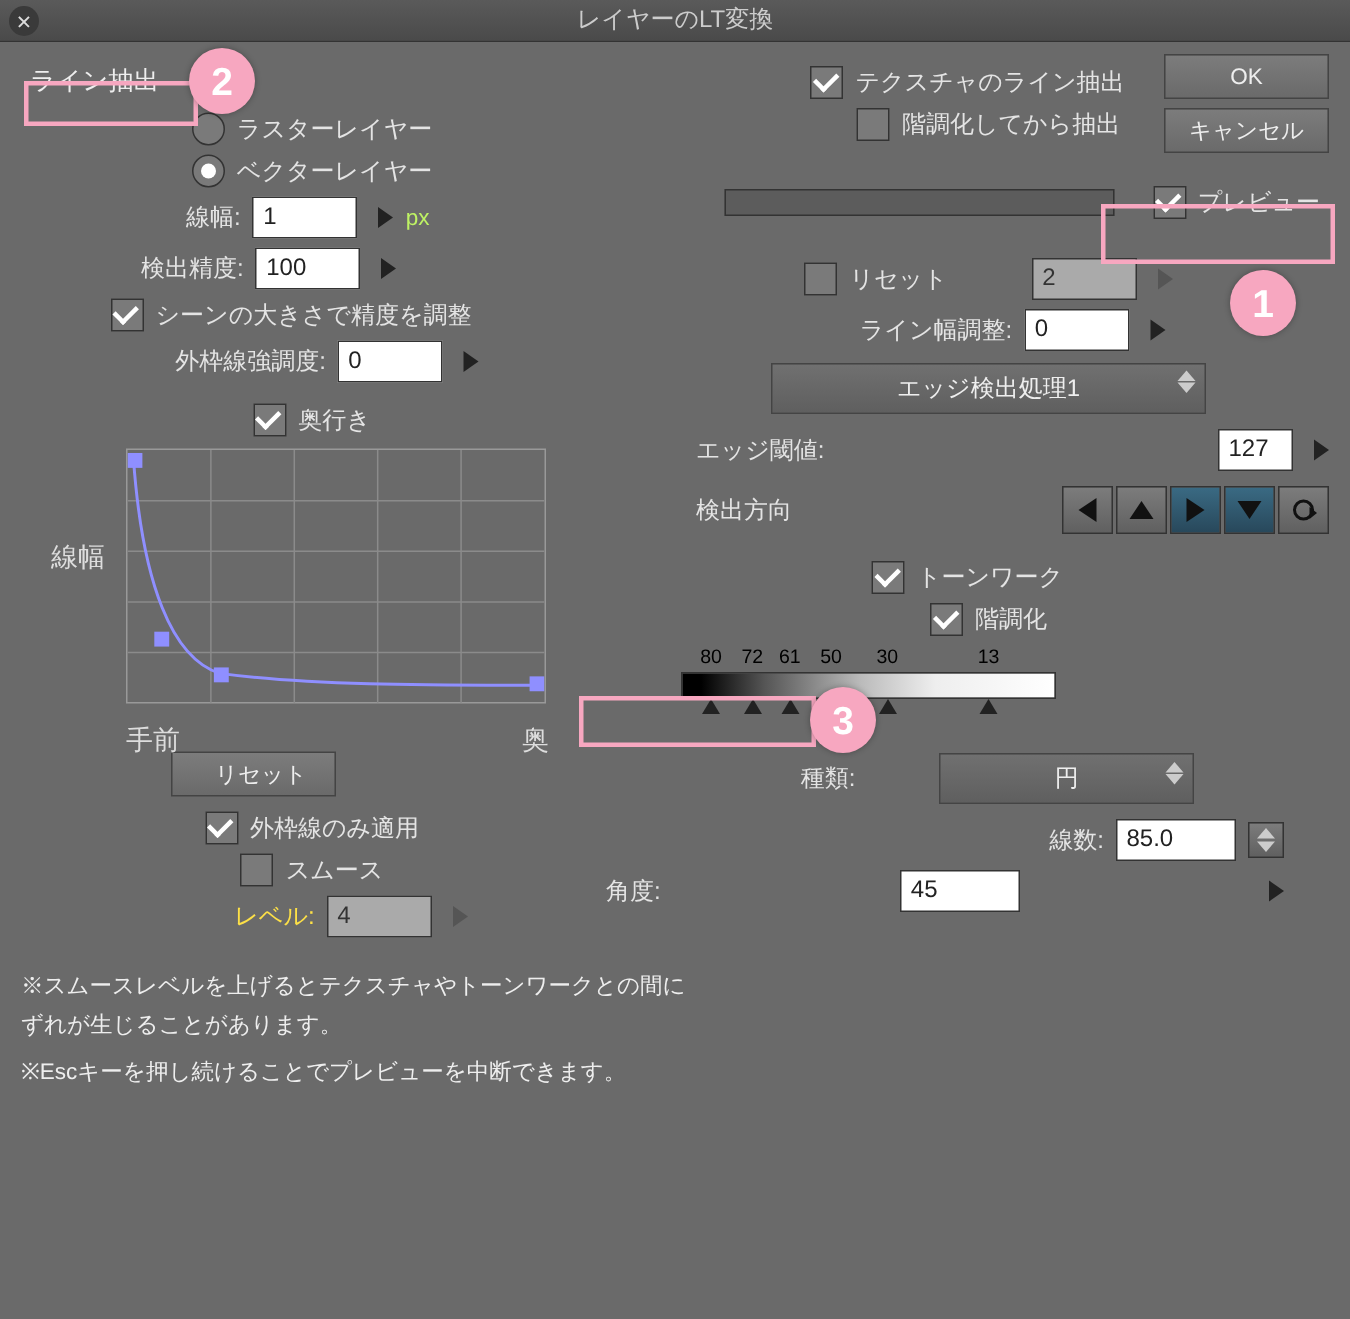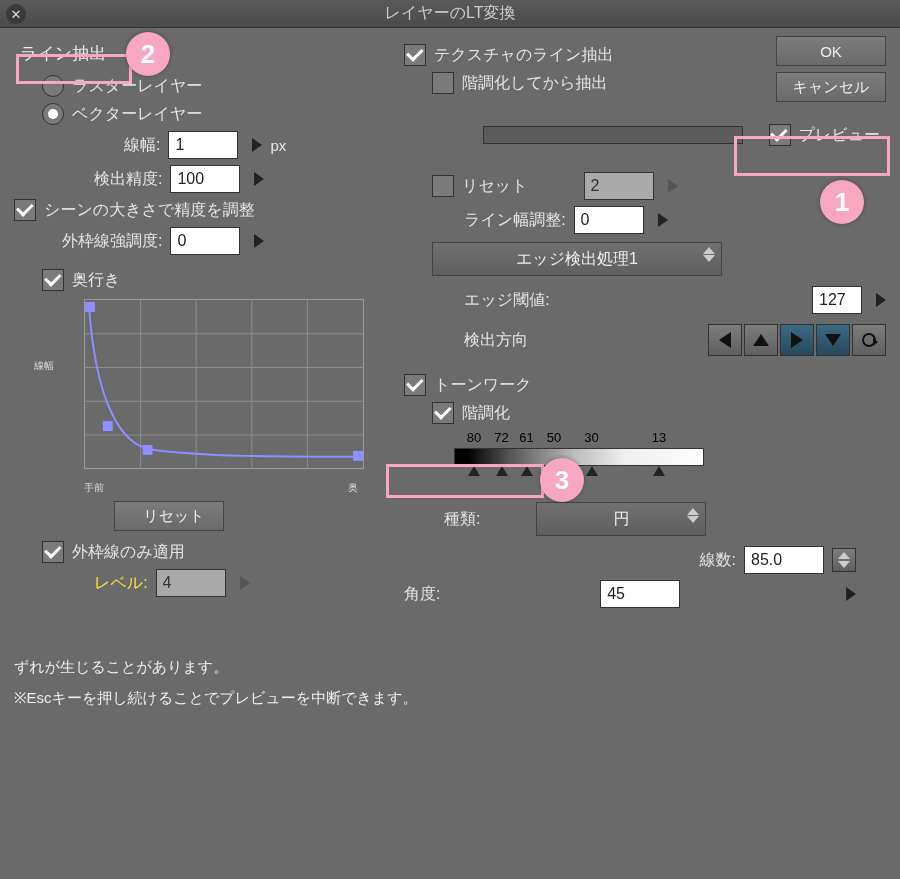--- a/index.html
+++ b/index.html
@@ -29,29 +29,29 @@
     width:20px;height:20px;border-radius:50%;
     background:#3a3a3a;color:#ddd;
     display:flex;align-items:center;justify-content:center;
     font-size:13px;
     cursor:pointer;
   }
   .content { padding:10px 14px; position:relative; }
   .columns { display:flex; gap:30px; }
   .col-left { flex:0 0 360px; }
   .col-right { flex:1; position:relative; }
-  .row { display:flex; align-items:center; margin:6px 0; gap:8px; }
+  .row { display:flex; align-items:center; margin:6px 0; gap:8px;justify-content:center; }
   .lbl { color:#e4e4e4; font-size:16px; }
   .section-title { font-size:17px; color:#eee; padding:4px 6px; }
   .input-num {
     width:70px; height:28px; background:#fff; color:#222;
     border:1px solid #333; padding:2px 6px; font-size:16px;
   }
   .input-num.dim { background:#aaa; color:#333; }
-  .unit { color:#e5e5e5; font-size:15px; }
+  .unit { color:#bef264; font-size:15px; }
   .chk {
     width:22px;height:22px;border:1px solid #333;
     background:#7a7a7a; display:inline-flex;
     align-items:center;justify-content:center;
     flex-shrink:0;
   }
   .chk.on::after{
     content:""; width:12px;height:7px;
     border-left:3px solid #fff;border-bottom:3px solid #fff;
     transform:rotate(-45deg) translate(1px,-2px);
@@ -74,21 +74,21 @@
   }
   .indent1 { padding-left:28px; }
   .graph-box {
     width:280px;height:170px;
     border:1px solid #999;
     background:transparent;
     position:relative;
     margin-left:70px;
   }
   .graph-box svg{position:absolute;inset:0;}
-  .axis-lbl { position:absolute; font-size:10px; color:#ddd;}
+  .axis-lbl { position:absolute; font-size:18px; color:#ddd;}
   .reset-btn { margin-left:100px; margin-top:6px;padding-left:10px;}
   .dropdown {
     background:linear-gradient(#707070,#5f5f5f);
     border:1px solid #444; height:34px;
     display:flex;align-items:center;justify-content:center;
     color:#eee;font-size:16px; position:relative;
     min-width:290px;
   }
   .dropdown .stepper, .stepper {
     position:absolute;right:6px;top:4px;
@@ -232,20 +232,24 @@
         <span class="axis-lbl" style="left:334px;top:182px;">奥</span>
       </div>
 
       <div style="height:26px;"></div>
       <div class="btn reset-btn">リセット</div>
 
       <div class="row indent1" style="margin-top:10px;">
         <span class="chk on"></span>
         <span class="lbl">外枠線のみ適用</span>
       </div>
+      <div class="row indent1">
+        <span class="chk"></span>
+        <span class="lbl">スムース</span>
+      </div>
       <div class="row" style="padding-left:80px;">
         <span class="lbl" style="color:#fde047">レベル:</span>
         <input class="input-num dim" value="4" style="">
         <span class="spin-tri-right" style="border-left-color:#555"></span>
       </div>
     </div>
 
     <div class="col-right">
 
       <div style="position:absolute;right:0;top:-2px;display:flex;flex-direction:column;gap:6px;">
@@ -374,21 +378,21 @@
       <div class="row" style="justify-content:space-between;padding-right:30px;">
         <span class="lbl">角度:</span>
         <input class="input-num" style="width: 80px;" value="45">
         <span class="spin-tri-right"></span>
       </div>
 
     </div>
   </div>
 
   <div class="notes">
-    <div class="note-row"><br><span>ずれが生じることがあります。</span></div>
+    <div class="note-row"><span>※スムースレベルを上げるとテクスチャやトーンワークとの間に</span><br><span>ずれが生じることがあります。</span></div>
     <div class="note-row">※Escキーを押し続けることでプレビューを中断できます。</div>
   </div>
 </div>
 
 <div class="ann-box" style="left:16px;top:54px;width:116px;height:30px;"></div>
 <div class="ann-num" style="left:126px;top:32px;">2</div>
 
 <div class="ann-box" style="left:734px;top:136px;width:156px;height:40px;"></div>
 <div class="ann-num" style="left:820px;top:180px;">1</div>
 

